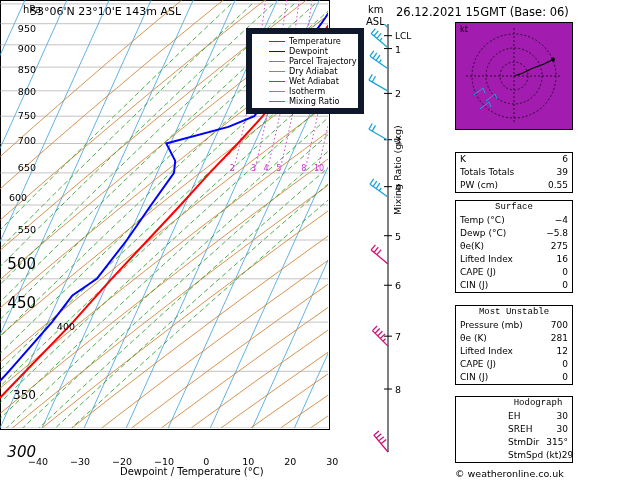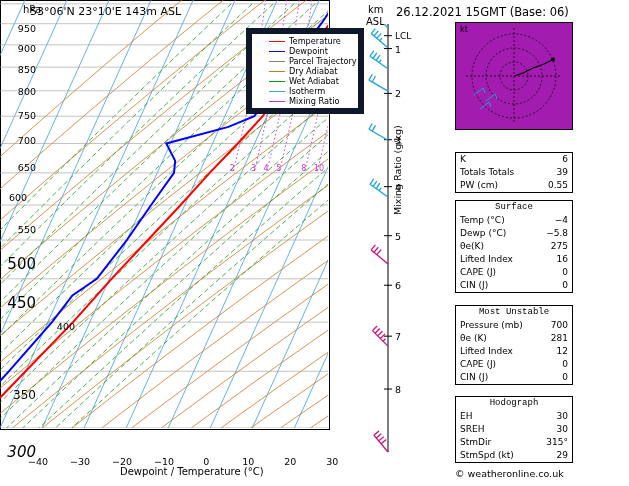--- a/index.html
+++ b/index.html
@@ -38,21 +38,21 @@
 
   
   .tbl{position:absolute;left:455px;width:118px;border:1px solid #000;background:#fff;box-sizing:border-box;font-size:9px;color:#000;}
   .trow{display:flex;justify-content:space-between;padding:0 4px;height:13px;line-height:13px;white-space:nowrap;}
   .trow .k{text-align:left;}
   .trow .v{text-align:right;}
   .thead{text-align:center;height:13px;line-height:13px;font-size:9px;font-family:Liberation Mono, monospace;}
   #tbl1{top:152px;}
   #tbl2{top:200px;}
   #tbl3{top:305px;}
-  #tbl4{top:396px;}
+  #tbl4{top:396px;padding-left:48px;}
 
   
   .foot{left:455px;top:468px;font-size:9.5px;color:#000;}
 </style>
 </head>
 <body>
 
 <div id="root">
 
   <div class="abs hdr-hpa">hPa</div>

